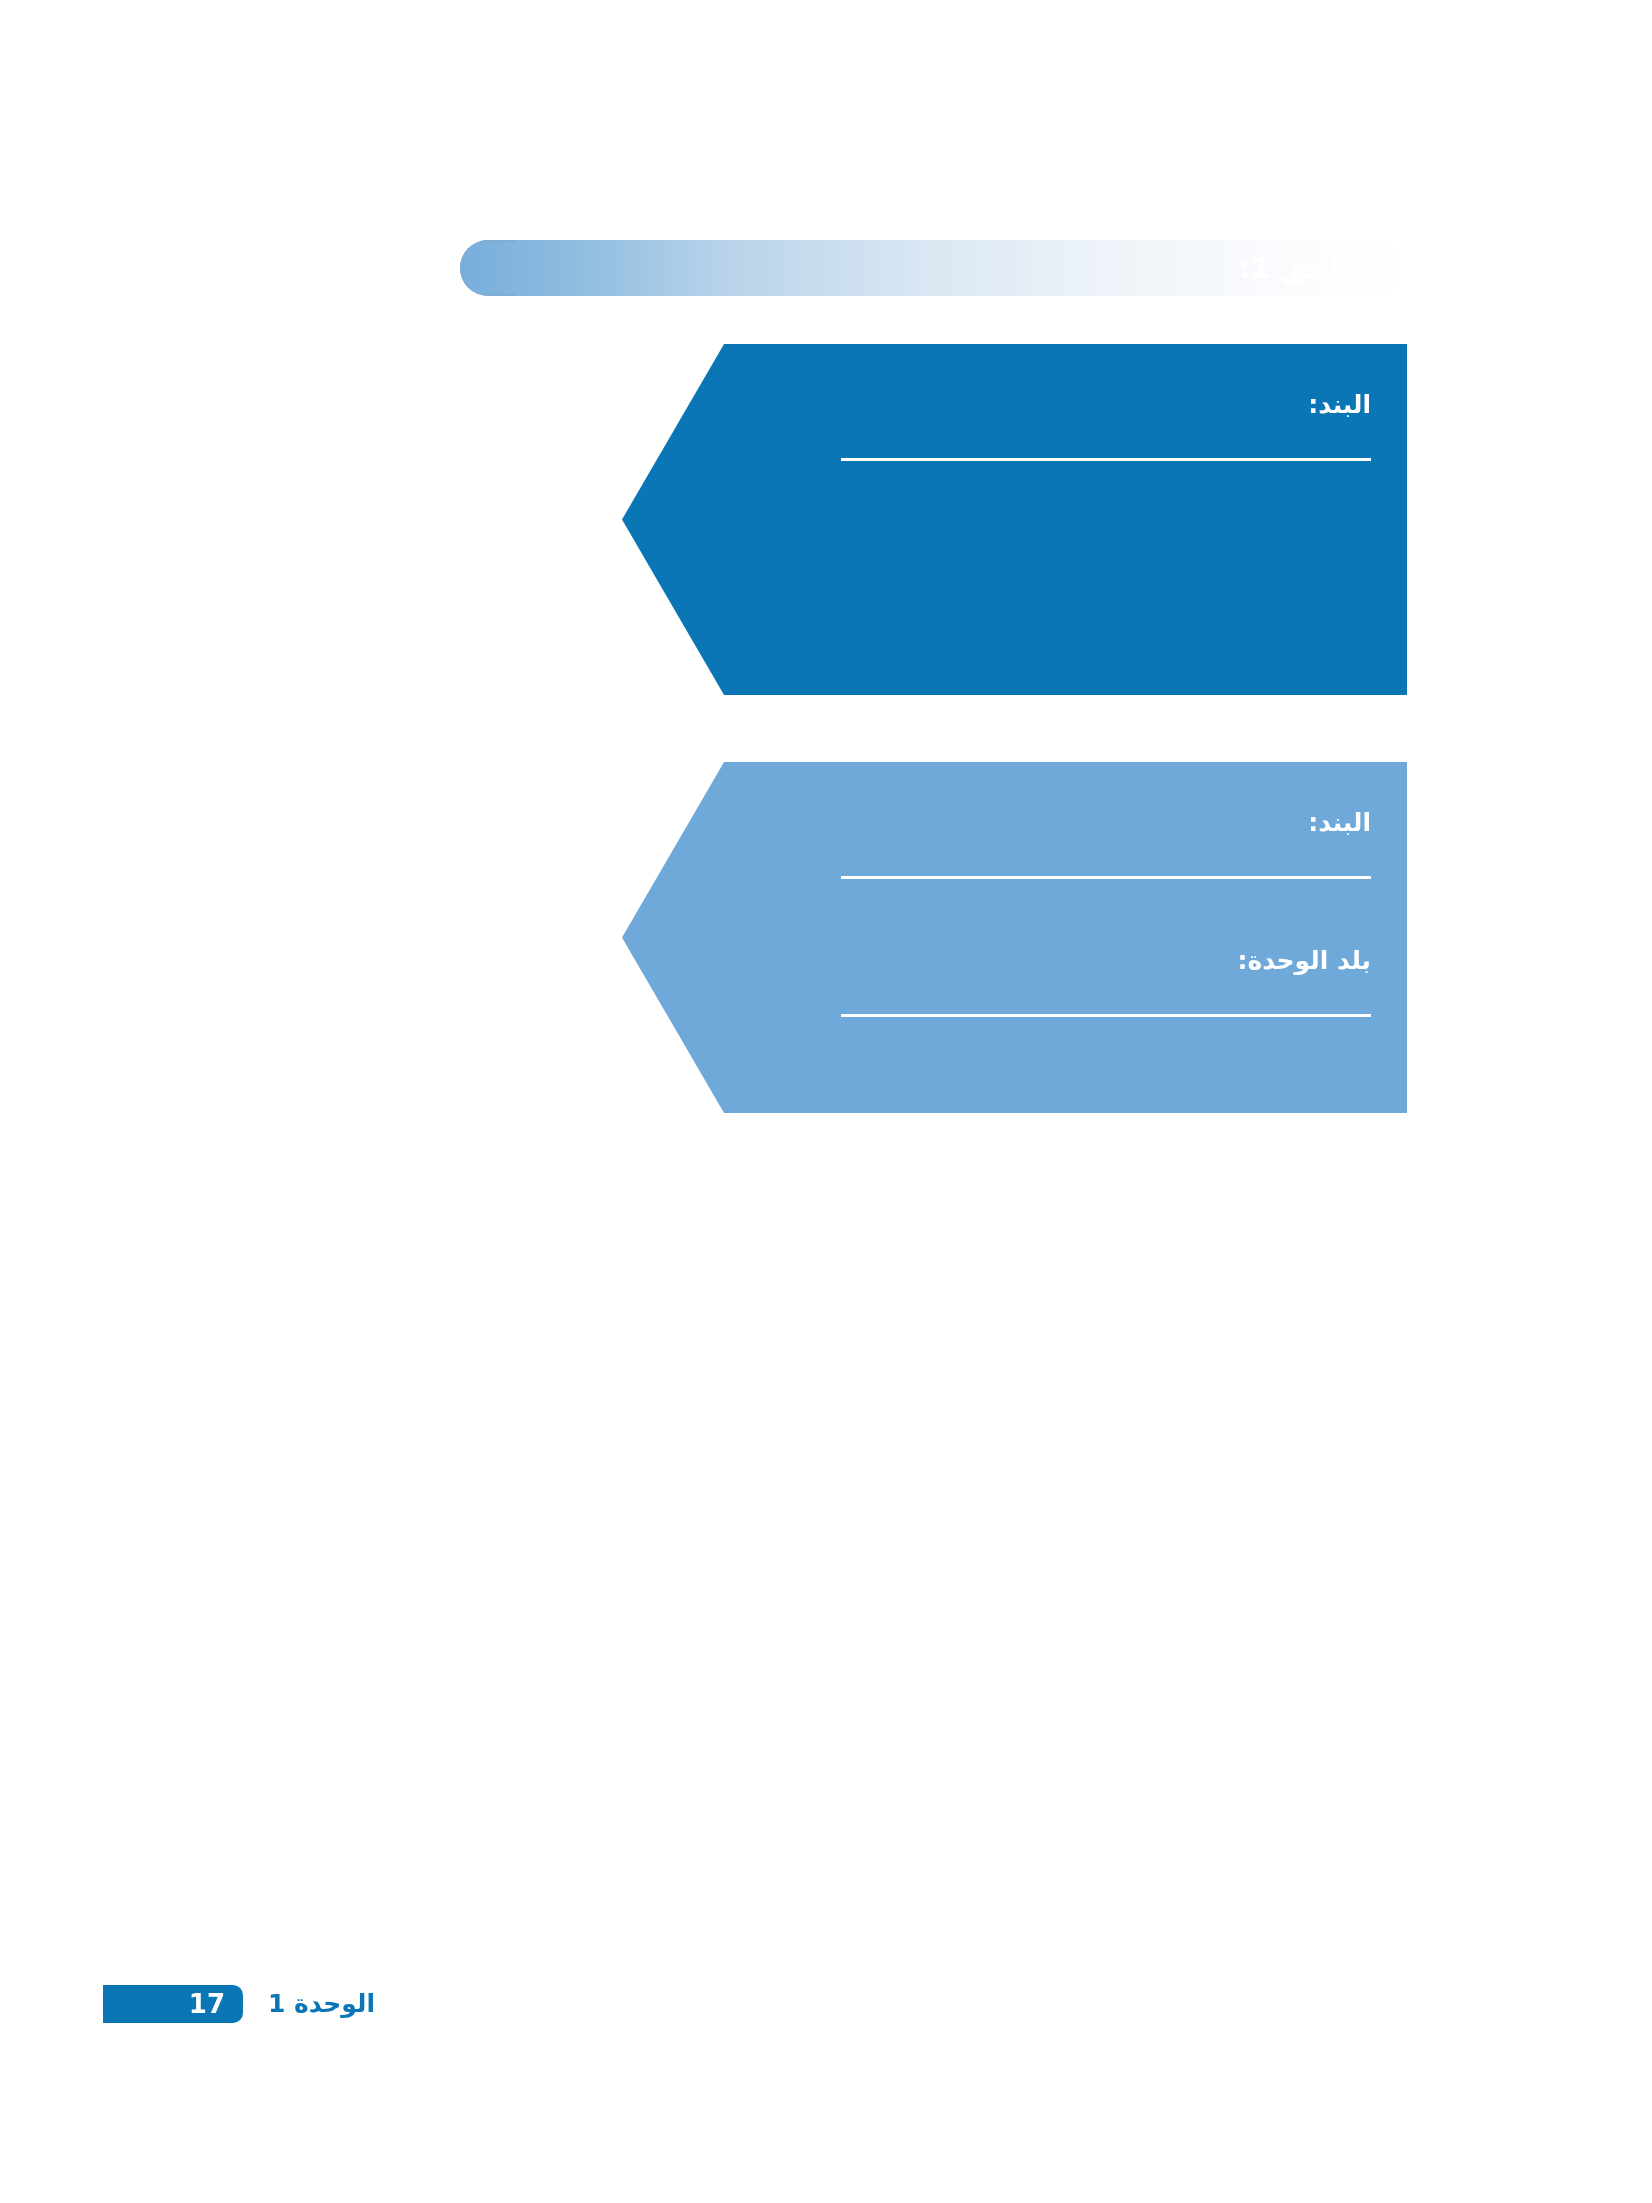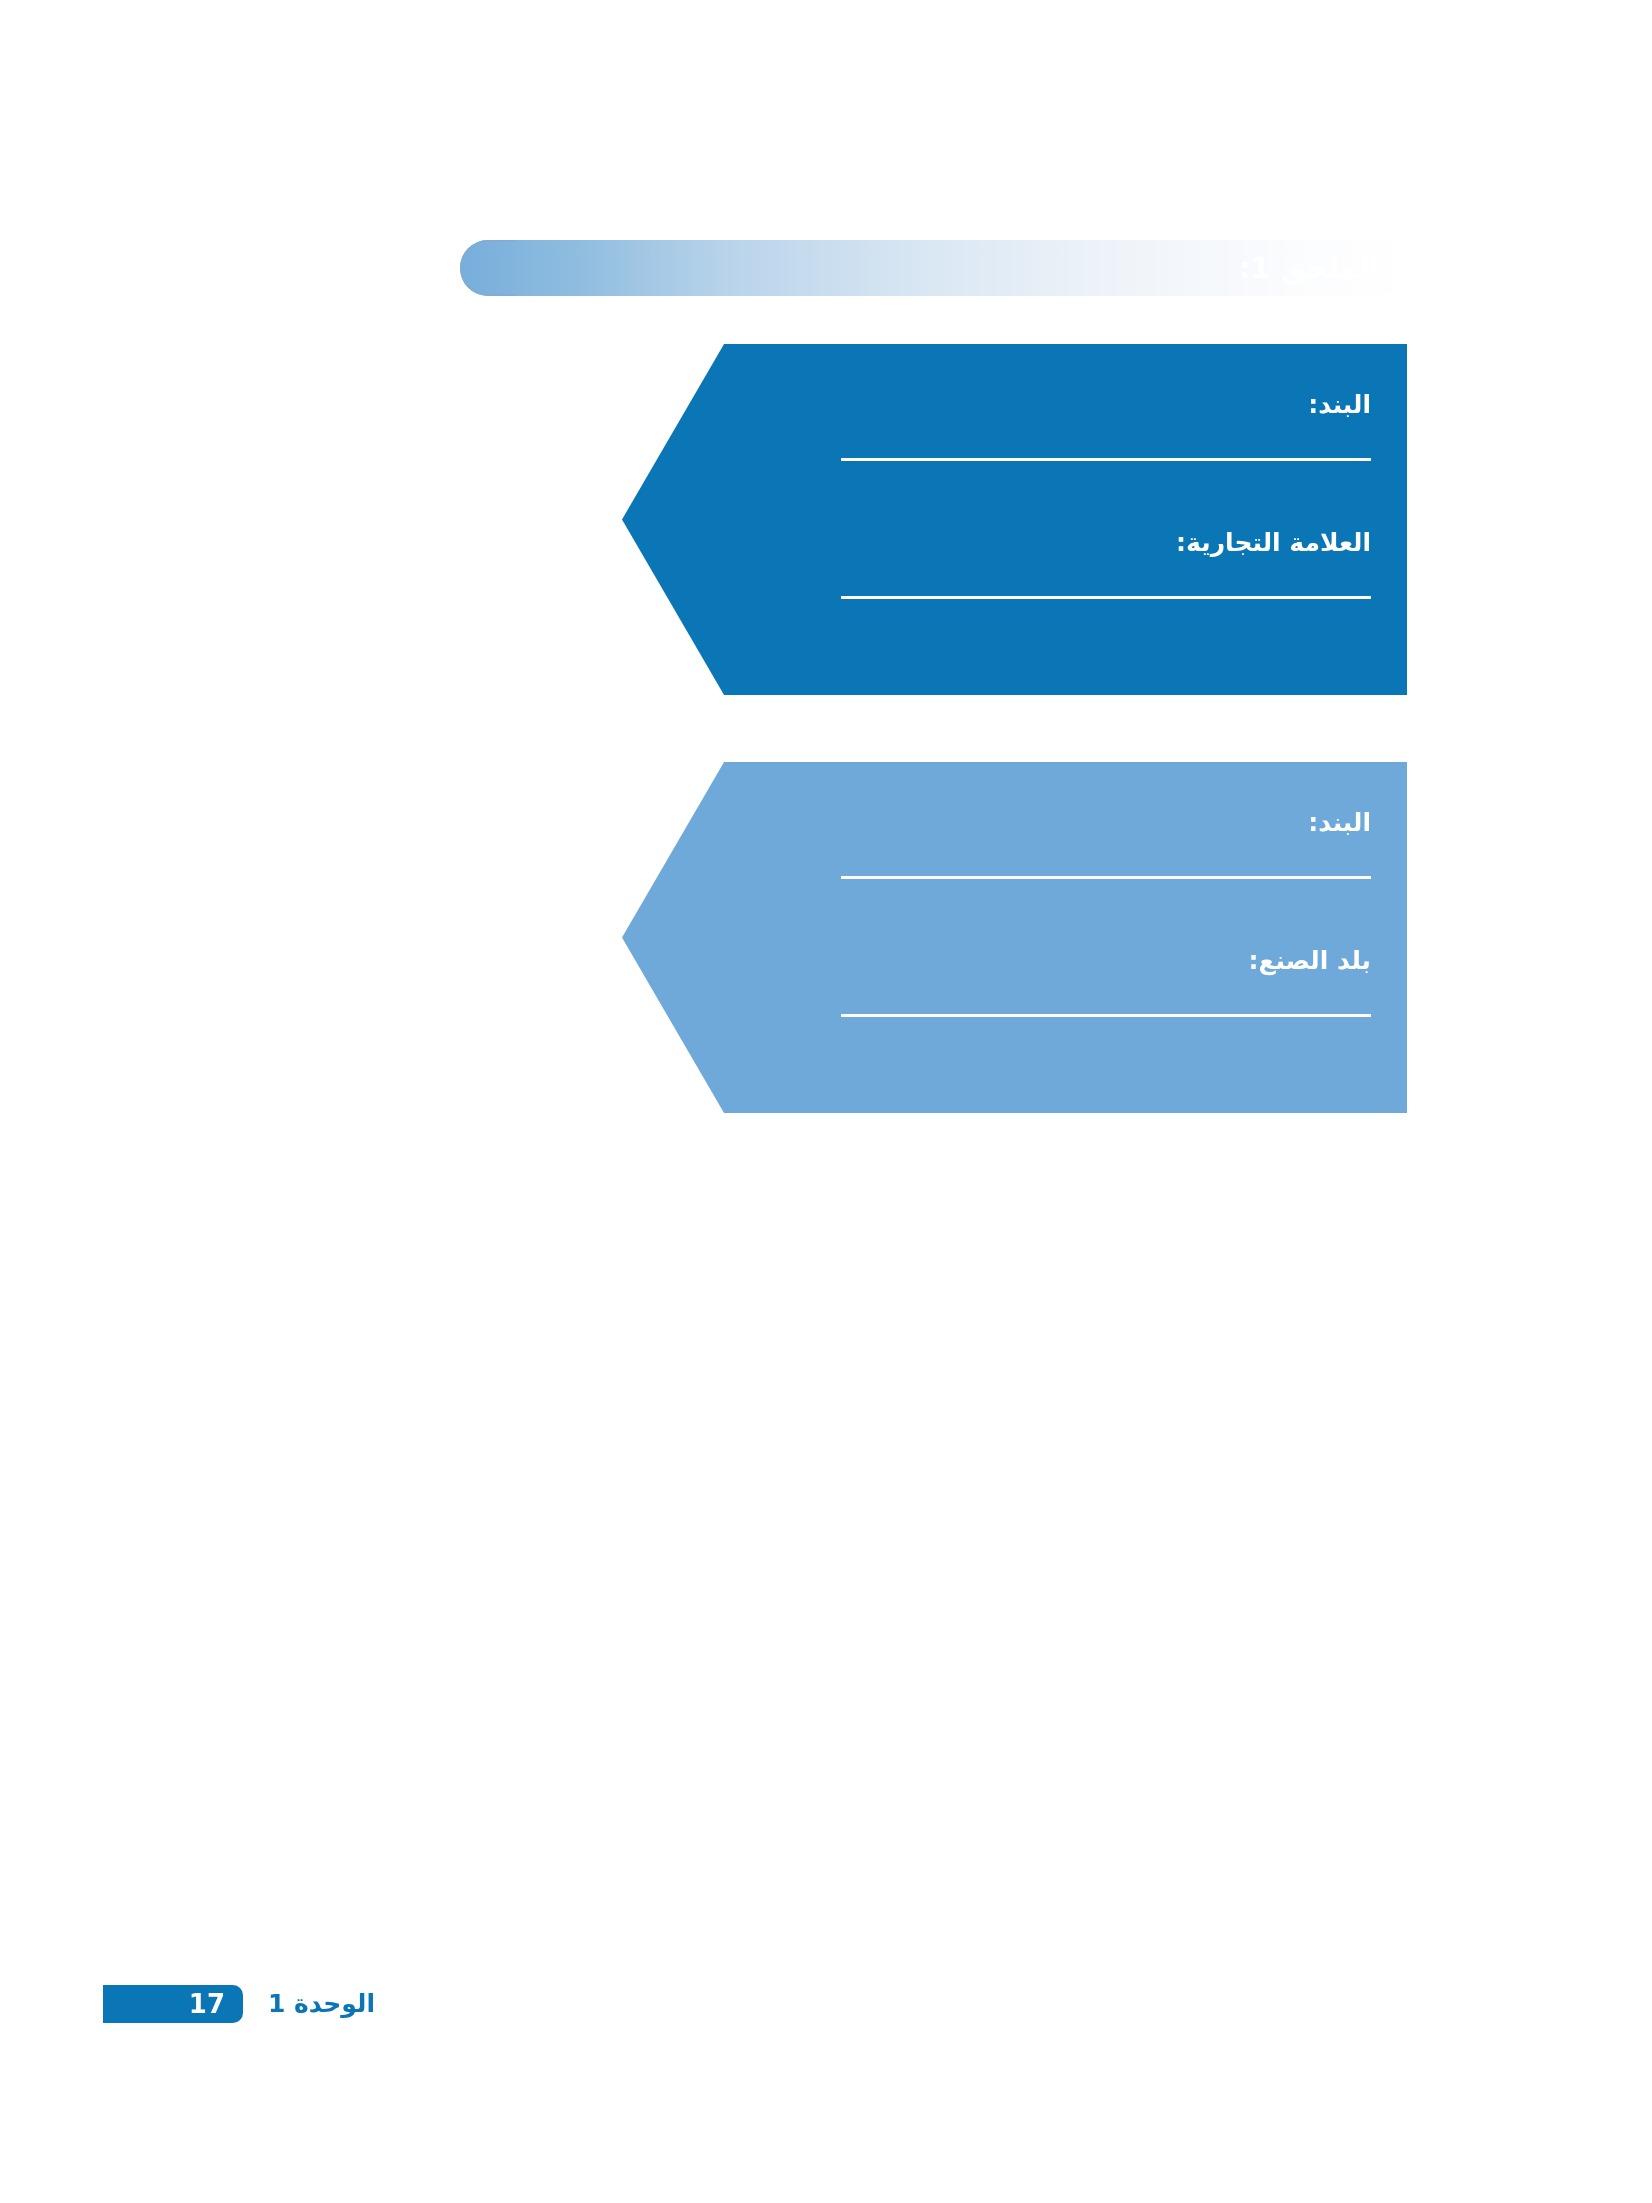--- a/index.html
+++ b/index.html
@@ -173,38 +173,34 @@
   </div>
 
   <div class="chevron chevron-dark">
     <div class="chevron-inner">
 
       <div class="field field-1">
         <div class="field-label">البند:</div>
         <div class="field-rule"></div>
       </div>
 
-      <div class="field field-2">
-        <div class="field-label">العلامة التجارية:</div>
-        <div class="field-rule"></div>
-      </div>
 
     </div>
   </div>
 
   <div class="chevron chevron-light">
     <div class="chevron-inner">
 
       <div class="field field-1">
         <div class="field-label">البند:</div>
         <div class="field-rule"></div>
       </div>
 
       <div class="field field-2">
-        <div class="field-label">بلد الصنع:</div>
+        <div class="field-label">بلد الوحدة:</div>
         <div class="field-rule"></div>
       </div>
 
     </div>
   </div>
 
   <div class="footer">
     <div class="footer-page-badge">
       <span class="footer-page-number">17</span>
     </div>

